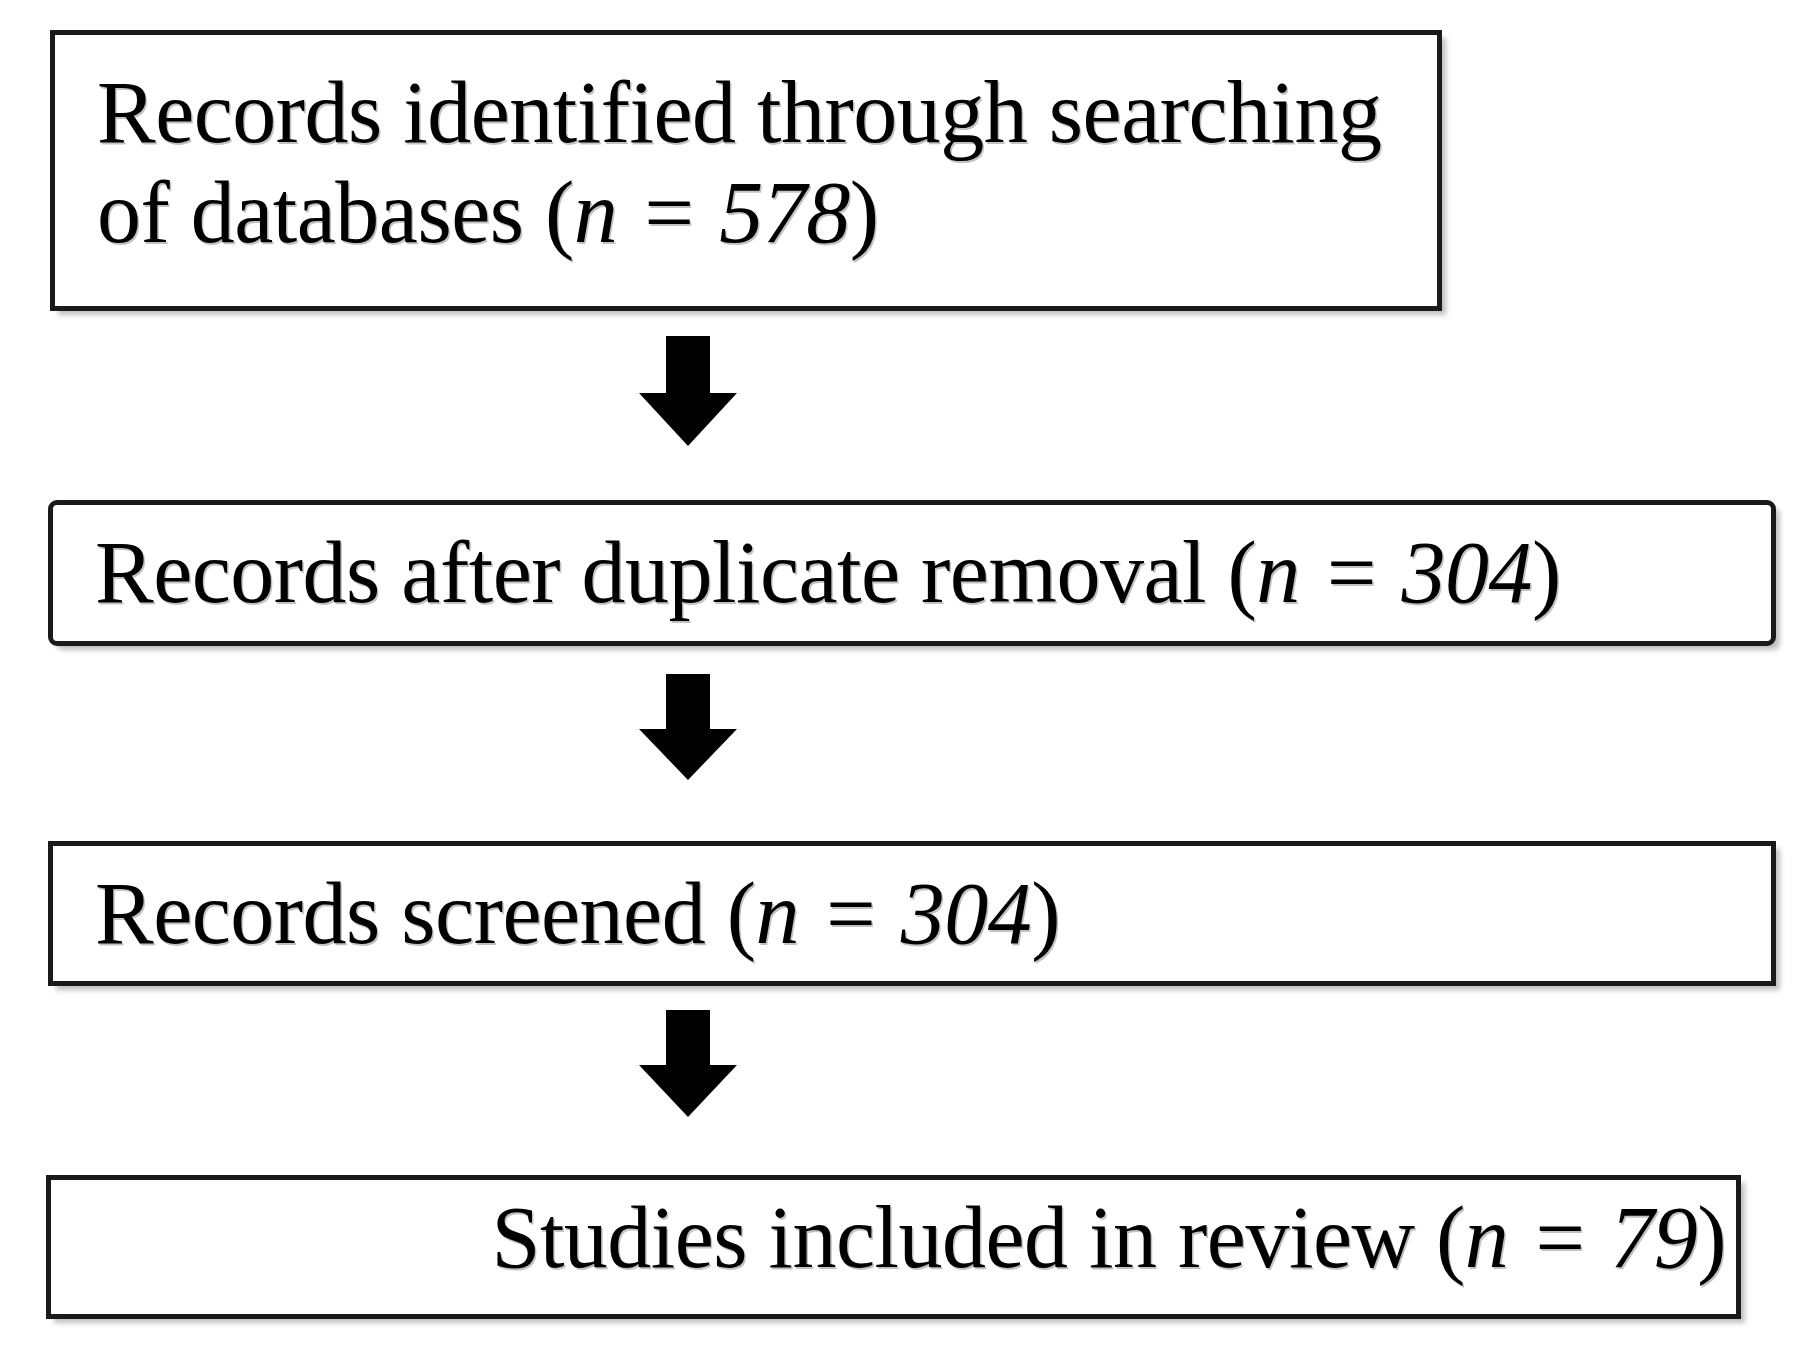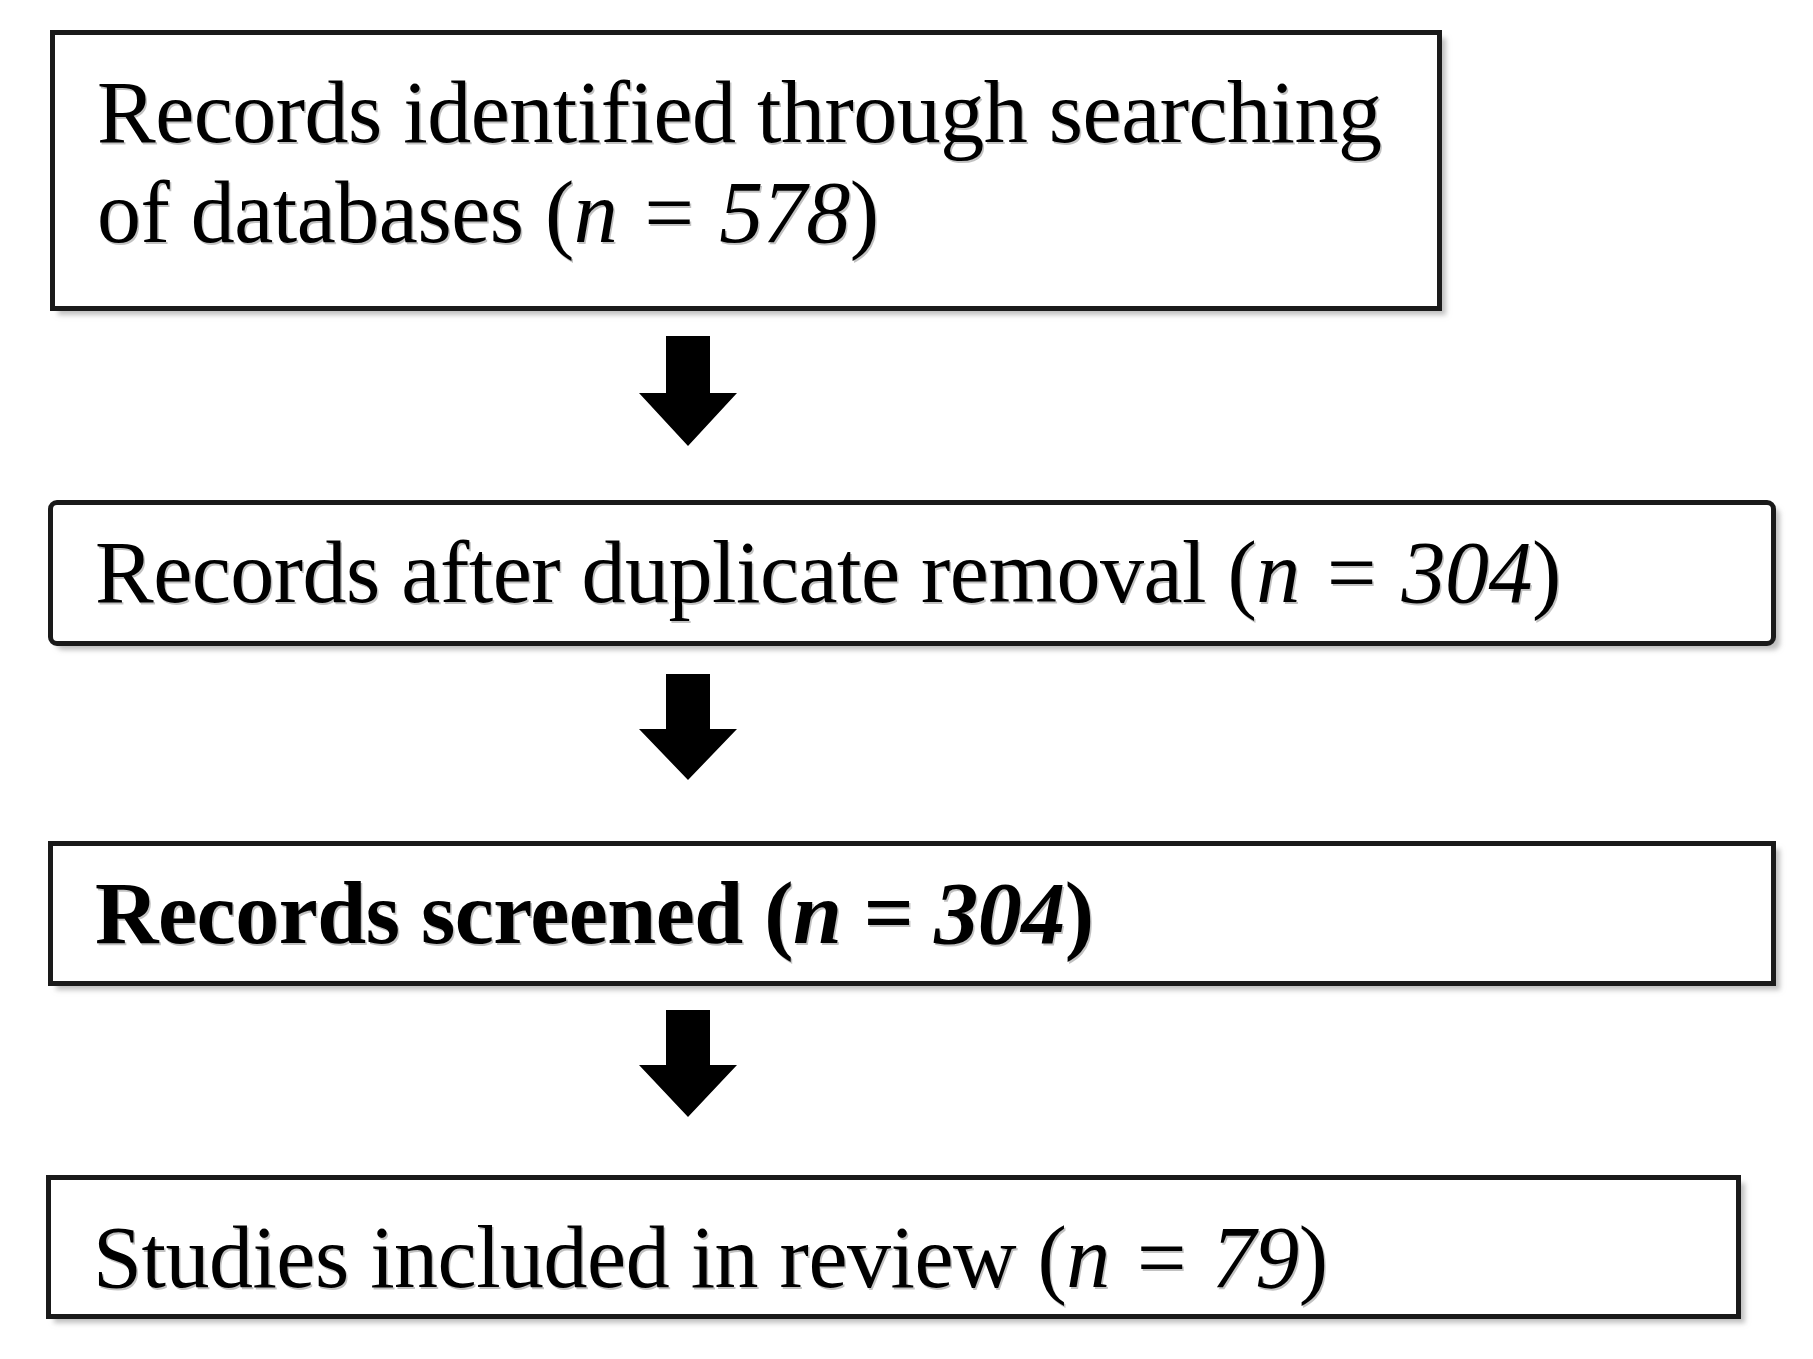--- a/index.html
+++ b/index.html
@@ -47,25 +47,25 @@
   
   #node-1 { left: 50px;  top: 30px;   width: 1392px; height: 281px; padding-left: 24px; }
   #node-1 .node-text { top: 28px; }
 
   
   #node-2 { left: 48px;  top: 500px;  width: 1728px; height: 146px; border-radius: 9px; }
   #node-2 .node-text { top: 18px; }
 
   
   #node-3 { left: 48px;  top: 841px;  width: 1728px; height: 145px; }
-  #node-3 .node-text { top: 18px; font-weight: bold; }
+  #node-3 .node-text { top: 18px; }
 
   
   #node-4 { left: 46px;  top: 1175px; width: 1695px; height: 144px; }
-  #node-4 .node-text { top: 28px; }
+  #node-4 .node-text { top: 8px; text-align: right; }
 
   
   .arrow {
     position: absolute;
     width: 98px;
   }
   .arrow svg { display: block; width: 100%; height: 100%; }
 
   #arrow-1 { left: 639px; top: 336px;  height: 110px; }
   #arrow-2 { left: 639px; top: 674px;  height: 106px; }

